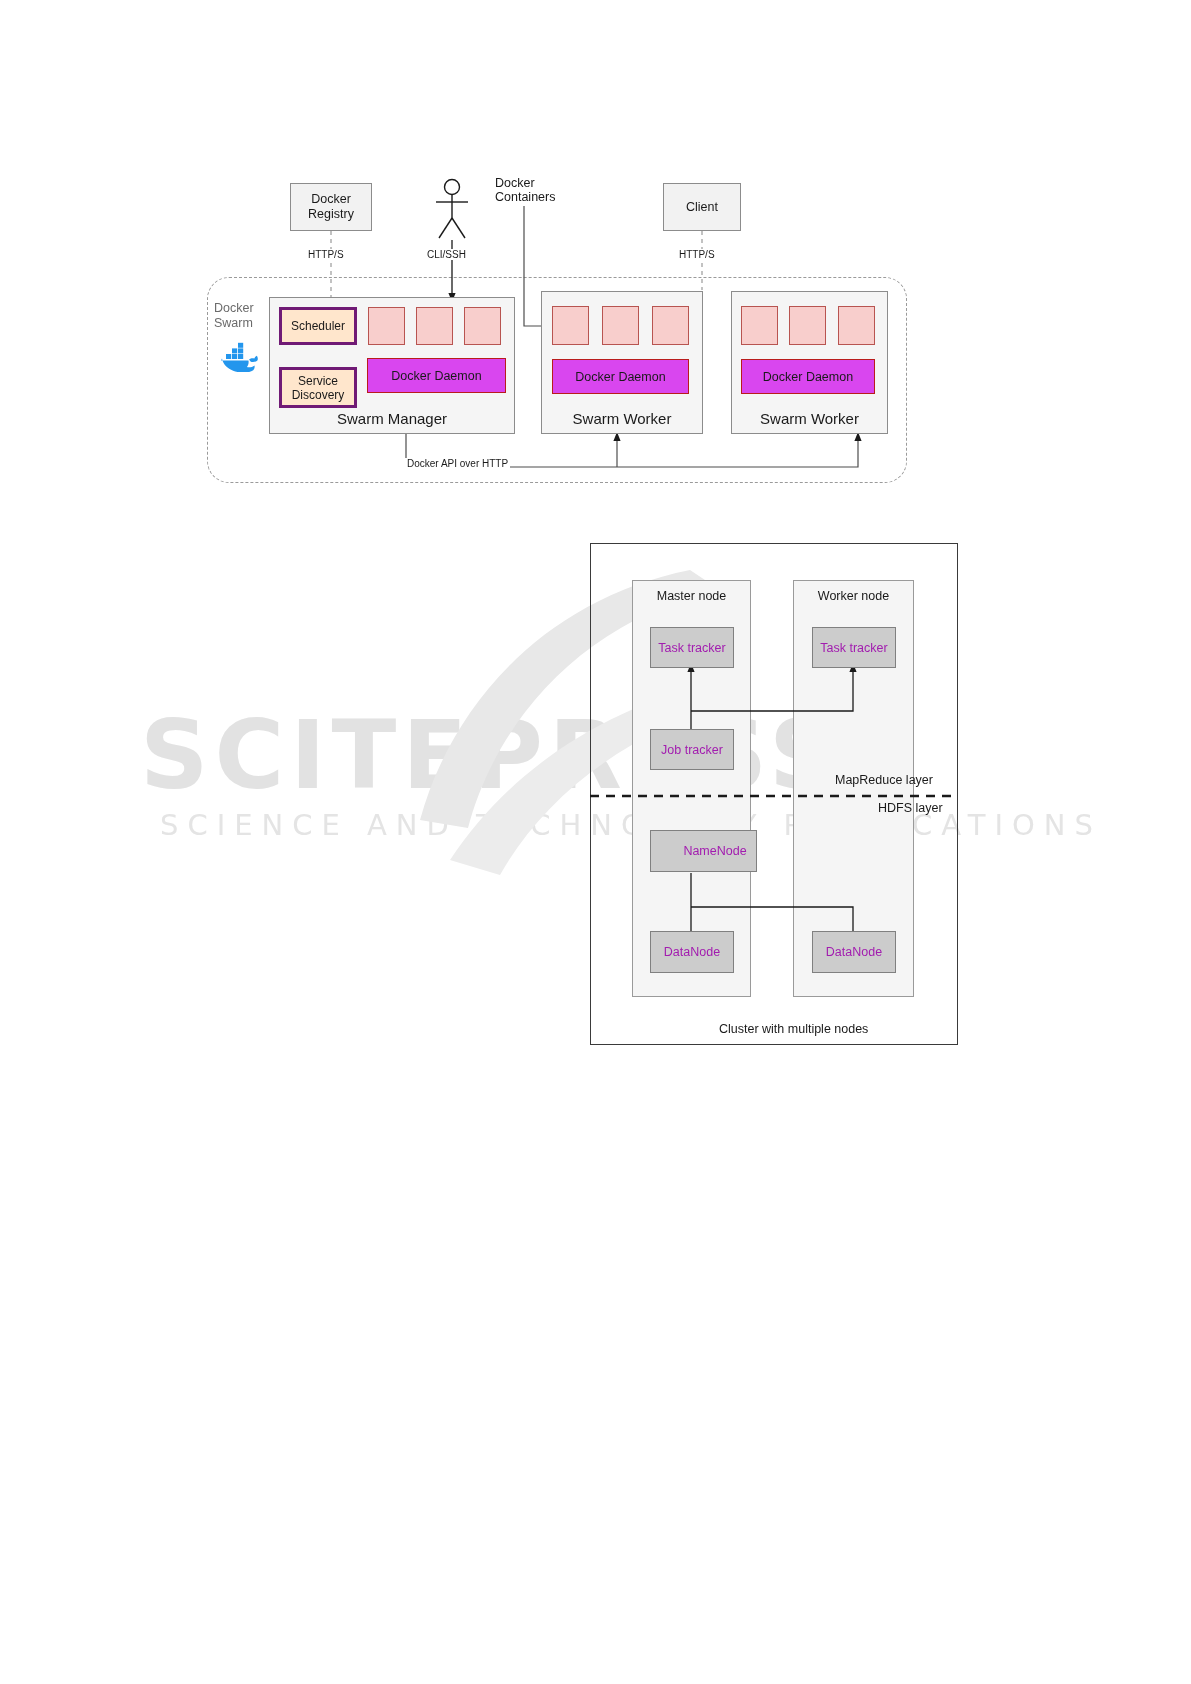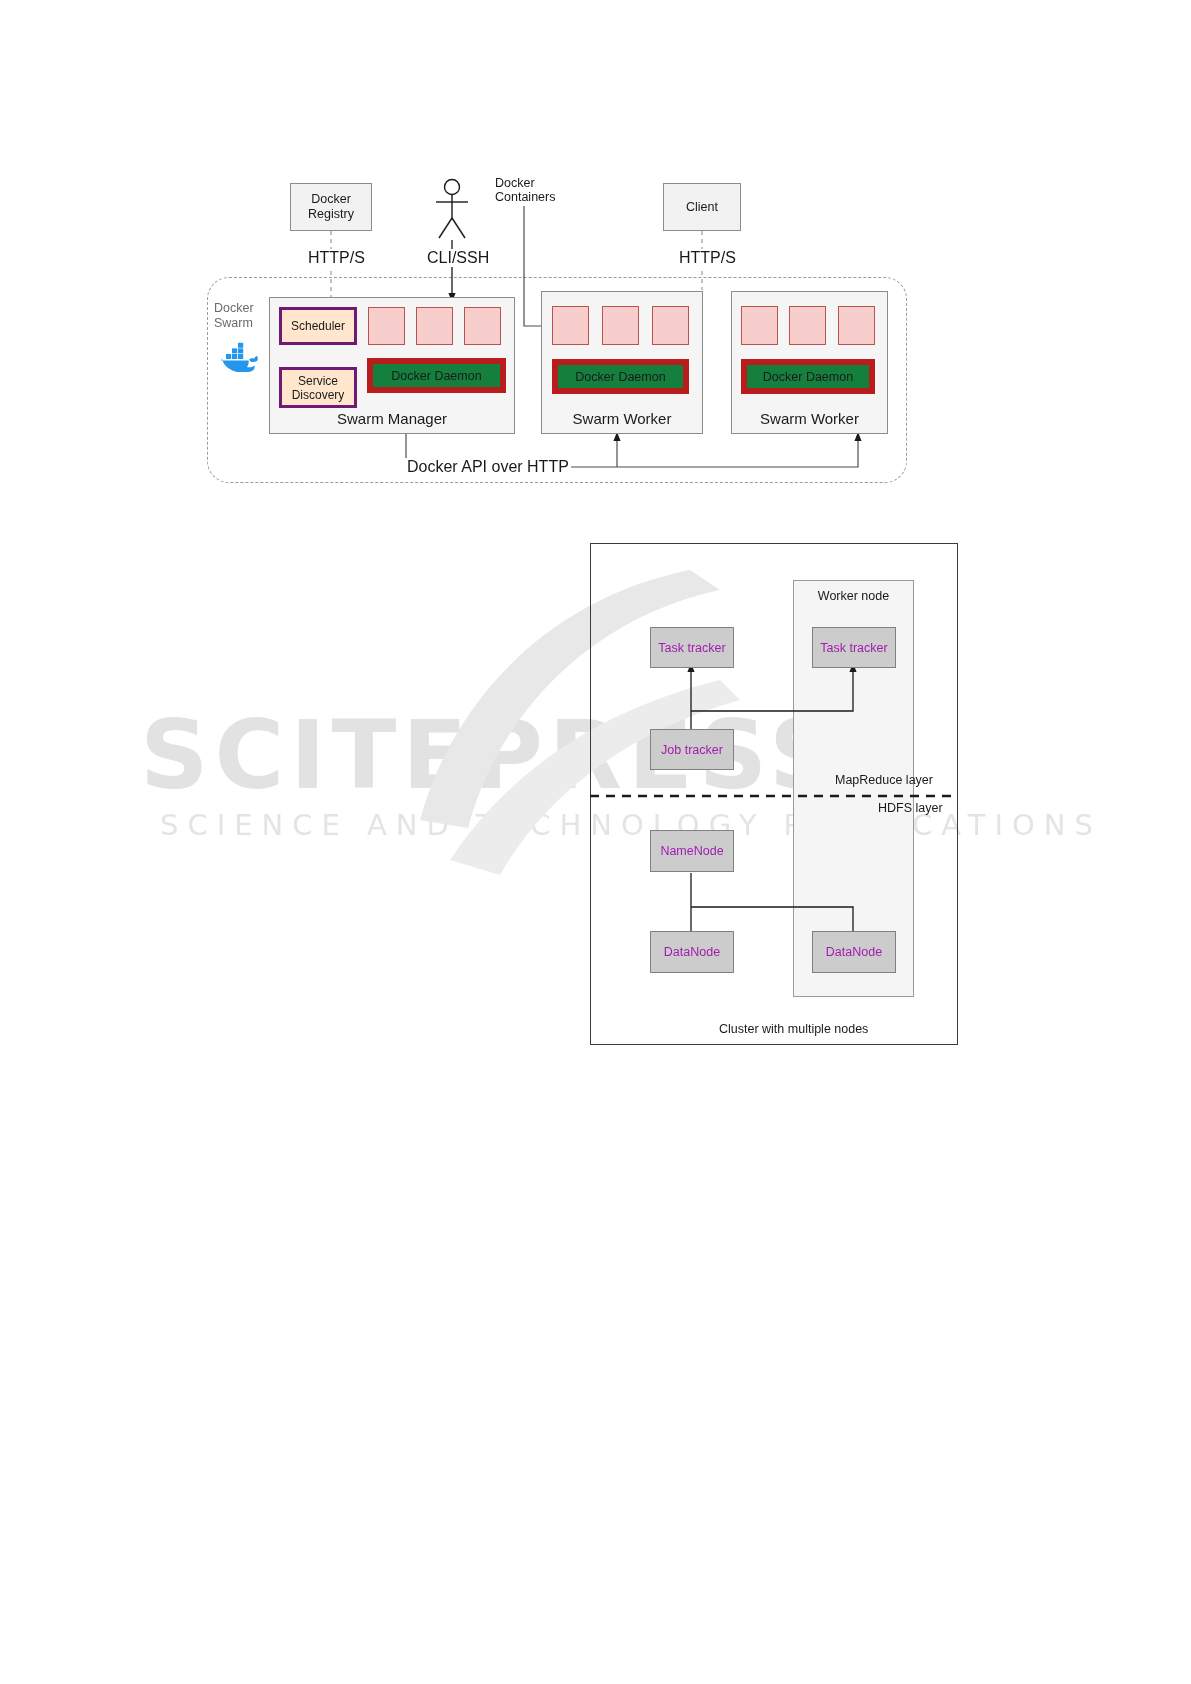--- a/index.html
+++ b/index.html
@@ -93,29 +93,29 @@
     border: 1px solid #b85450;
   }
   .orange-box {
     background: #ffe6cc;
     border: 3px solid #701a75;
     font-size: 12px;
     line-height: 14px;
     color: #1a1a1a;
   }
   .blue-box {
-    background: #15803d;
-    border: 6px solid #b91c1c;
+    background: #d946ef;
+    border: 1px solid #b91c1c;
     font-size: 12.5px;
     color: #1a1a1a;
   }
   .edge-label {
     position: absolute;
     background: #ffffff;
-    font-size: 16px;
+    font-size: 10px;
     color: #1a1a1a;
     padding: 0 2px;
     white-space: nowrap;
   }
   .plainlabel {
     position: absolute;
     font-size: 12.5px;
     line-height: 14px;
     color: #1a1a1a;
     white-space: nowrap;
@@ -278,20 +278,23 @@
   <div class="abs container-box" style="left:741px; top:306px; width:37px; height:39px;"></div>
   <div class="abs container-box" style="left:789px; top:306px; width:37px; height:39px;"></div>
   <div class="abs container-box" style="left:838px; top:306px; width:37px; height:39px;"></div>
   <div class="abs blue-box ctr" style="left:741px; top:359px; width:134px; height:35px;">Docker Daemon</div>
 </div>
 
 <div id="fig-hadoop">
 
   <div class="hadoop-outer"></div>
 
+  <div class="hadoop-node" style="left:42px; top:37px; width:117px; height:415px;">
+    <div class="hadoop-node-title">Master node</div>
+  </div>
 
   <div class="hadoop-node" style="left:203px; top:37px; width:119px; height:415px;">
     <div class="hadoop-node-title">Worker node</div>
   </div>
 
   <svg class="abs" style="left:0; top:0; width:370px; height:502px;">
 
     <line x1="101" y1="200" x2="101" y2="128" stroke="#1a1a1a" stroke-width="1.3"></line>
     <polygon points="101,120 97.4,129 104.6,129" fill="#1a1a1a"></polygon>
 
@@ -302,21 +305,21 @@
     <polygon points="101,402 97.4,393 104.6,393" fill="#1a1a1a"></polygon>
 
     <polyline points="101,364 263,364 263,394" fill="none" stroke="#1a1a1a" stroke-width="1.3"></polyline>
     <polygon points="263,402 259.4,393 266.6,393" fill="#1a1a1a"></polygon>
 
     <line x1="0" y1="253" x2="366" y2="253" stroke="#1a1a1a" stroke-width="2.6" stroke-dasharray="9,7"></line>
   </svg>
 
   <div class="grey-box ctr" style="left:60px; top:84px; width:82px; height:39px;">Task tracker</div>
   <div class="grey-box ctr" style="left:60px; top:186px; width:82px; height:39px;">Job tracker</div>
-  <div class="grey-box ctr" style="left:60px; top:287px; width:82px; height:40px;">NameNode</div>
+  <div class="grey-box ctr" style="left:60px; top:287px; width:82px; height:40px;padding-left:23px;">NameNode</div>
   <div class="grey-box ctr" style="left:60px; top:388px; width:82px; height:40px;">DataNode</div>
 
   <div class="grey-box ctr" style="left:222px; top:84px; width:82px; height:39px;">Task tracker</div>
   <div class="grey-box ctr" style="left:222px; top:388px; width:82px; height:40px;">DataNode</div>
 
   <div class="layer-label" style="left:245px; top:230px;">MapReduce layer</div>
   <div class="layer-label" style="left:288px; top:258px;">HDFS layer</div>
 
   <div class="cluster-caption" style="left:108px; top:479px;">Cluster with multiple nodes</div>
 </div>

